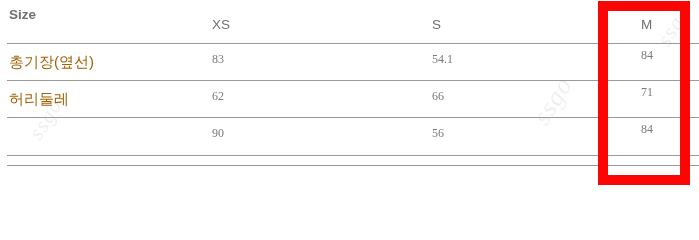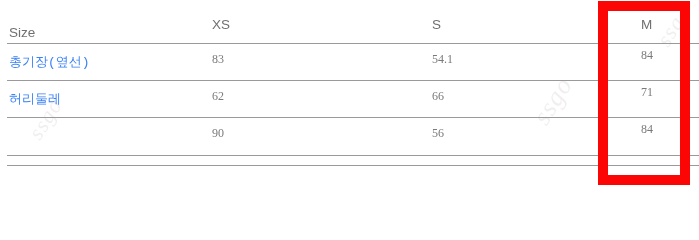--- a/index.html
+++ b/index.html
@@ -76,36 +76,36 @@
 
   
   .header .cell {
     font-family: "Liberation Sans", "DejaVu Sans", sans-serif;
     font-size: 13.5px;
     color: #707070;
   }
 
   
   .body .cell-label {
-    font-family: Liberation Mono, monospace;
-    font-size: 13px;
-    color: #3b82f6;
+    font-family: Liberation Sans, sans-serif;
+    font-size: 15px;
+    color: #a16207;
   }
   .body .cell-num {
     font-family: "Liberation Serif", "DejaVu Serif", serif;
     font-size: 12px;
     color: #7a7a7a;
   }
 
   .col-label { left: 9px;  top: 9px; }
   .col-xs    { left: 212px; top: 8px; }
   .col-s     { left: 432px; top: 8px; }
   .col-m     { left: 641px; top: 4px; }
 
-  .header .col-label { top: 18px; }
+  .header .col-label { top: 0; font-weight: bold; }
   .header .col-xs    { top: 10px; }
   .header .col-s     { top: 10px; }
   .header .col-m     { top: 10px; }
 
   
   .annotation-box {
     position: absolute;
     left: 598px;
     top: 1px;
     width: 92px;

